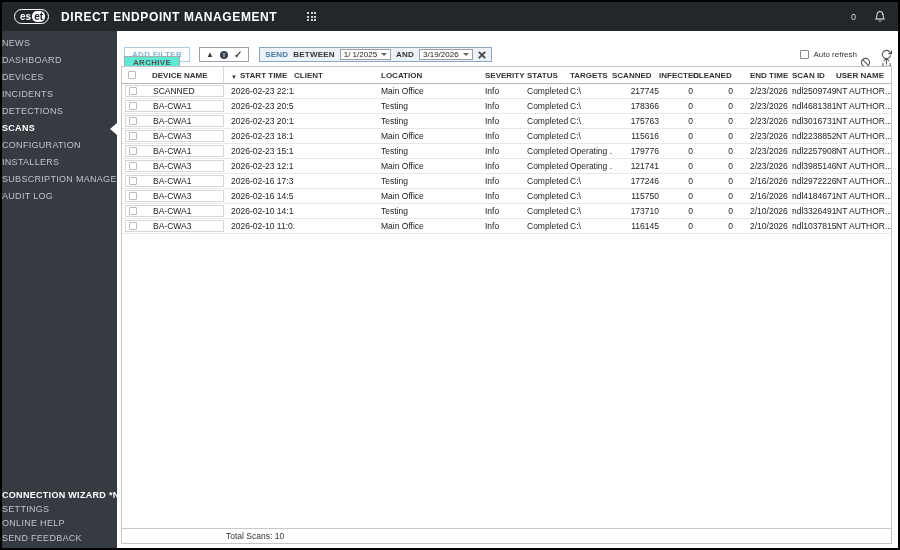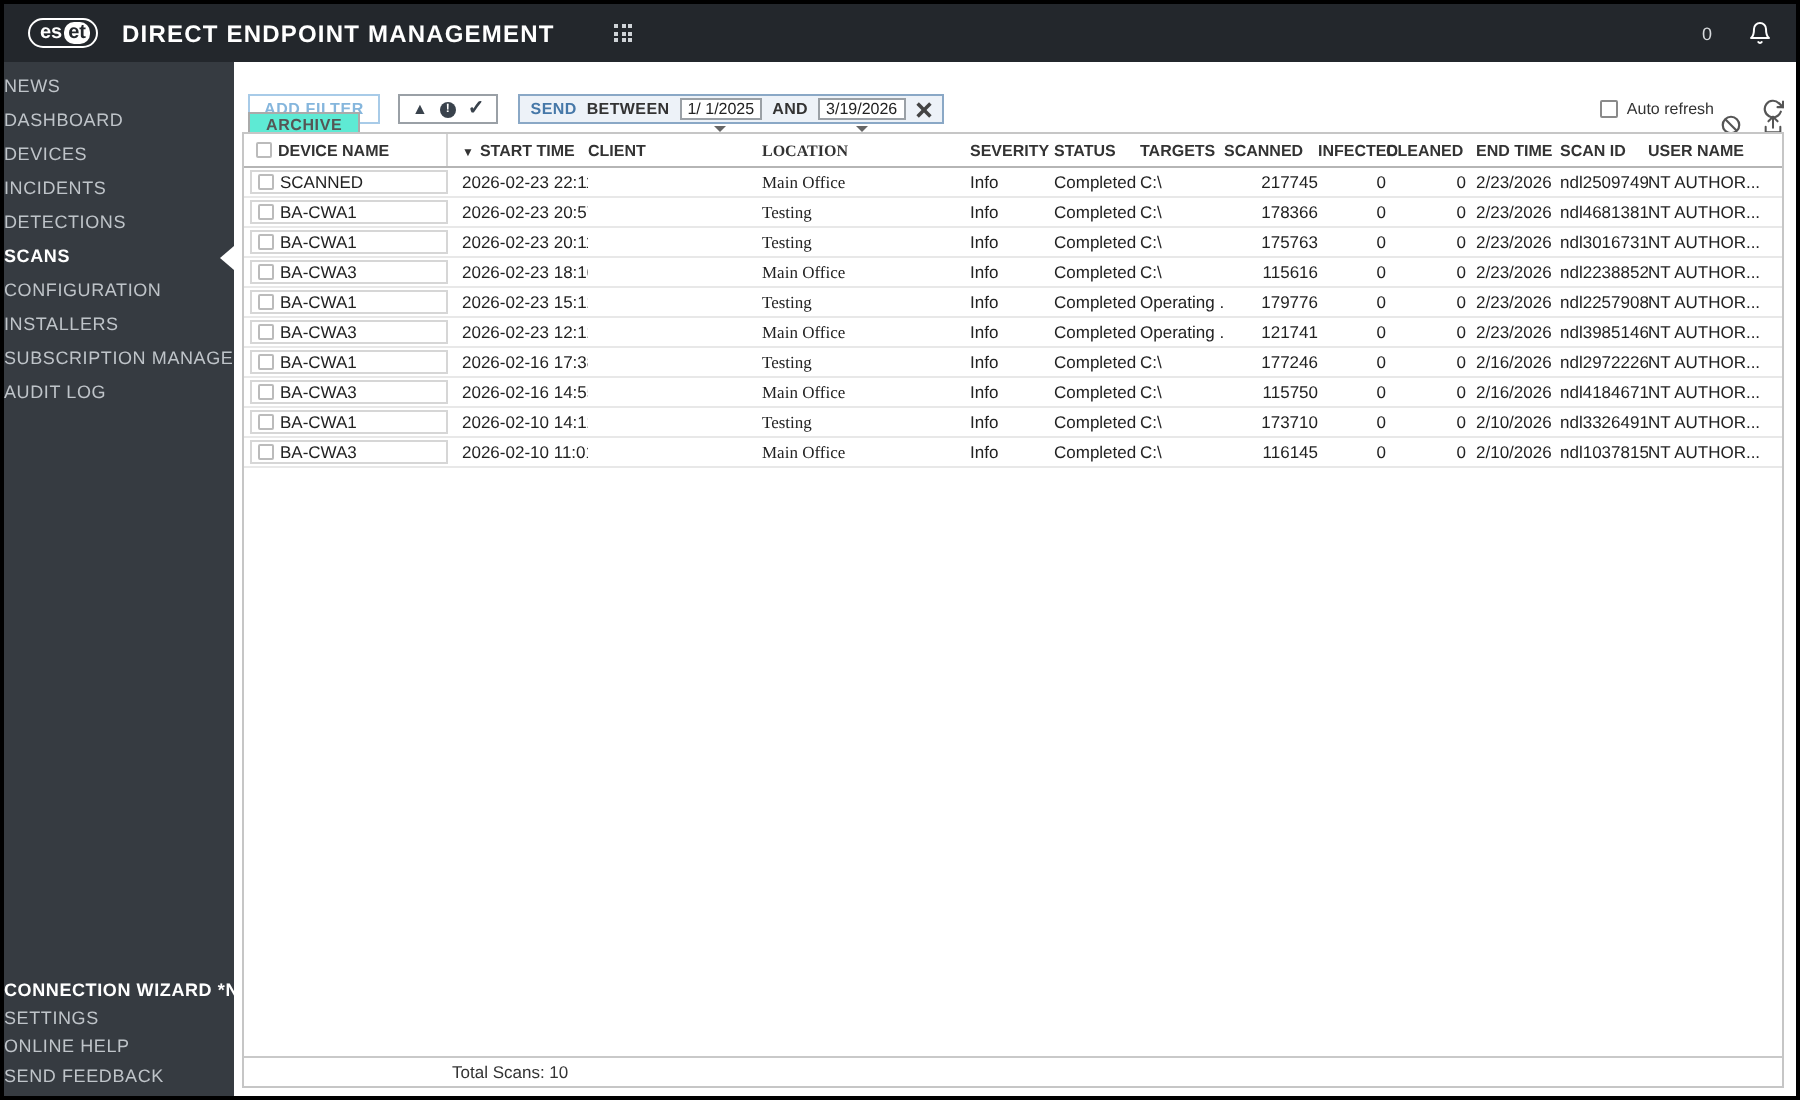--- a/index.html
+++ b/index.html
@@ -32,46 +32,46 @@
   
   .toolbar-row1 { position:absolute; left:7px; top:16px; right:6px; height:15px; display:flex; align-items:center; }
   .btn-add-filter { height:15px; padding:0 7px; background:#fff; border:1px solid #a8cbe8; color:#85b6dd; font-size:8px; font-weight:bold; letter-spacing:.3px; display:flex; align-items:center; cursor:pointer; }
   .sev-group { height:15px; margin-left:9px; border:1px solid #9aa0a6; display:flex; align-items:center; gap:6px; padding:0 6px; cursor:pointer; background:#fff; }
   .tri-icon { font-size:8px; color:#39424c; line-height:1; }
   .circ-icon { width:8px; height:8px; border-radius:50%; background:#39424c; color:#fff; font-size:6px; font-weight:bold; display:flex; align-items:center; justify-content:center; line-height:1; }
   .check-icon { font-size:10px; font-weight:bold; color:#39424c; line-height:1; }
   .date-group { height:15px; margin-left:10px; background:#edf2f8; border:1px solid #8aa8c6; display:flex; align-items:center; gap:5px; padding:0 5px; font-size:8px; }
   .date-field { color:#4678a8; font-weight:bold; letter-spacing:.2px; }
   .date-op { color:#333; font-weight:bold; letter-spacing:.2px; }
-  .date-select { height:11px; background:#fff; border:1px solid #9aa0a6; display:flex; align-items:center; gap:4px; padding:0 3px; font-size:8px; color:#222; cursor:pointer;flex-direction:column; }
+  .date-select { height:11px; background:#fff; border:1px solid #9aa0a6; display:flex; align-items:center; gap:4px; padding:0 3px; font-size:8px; color:#222; cursor:pointer; }
   .chev { width:0; height:0; border-left:3px solid transparent; border-right:3px solid transparent; border-top:3px solid #666; }
   .toolbar-right { margin-left:auto; display:flex; align-items:center; gap:24px; }
   .auto-refresh { display:flex; align-items:center; gap:4px; font-size:8px; color:#333; cursor:pointer; }
   .cbx { width:9px; height:9px; border:1px solid #8a8a8a; background:#fff; border-radius:1px; }
   .toolbar-row2 { position:absolute; left:7px; top:24px; right:6px; height:14px; display:flex; align-items:center; }
   .btn-archive { height:13px; padding:0 8px; background:#5eead4; border:1px solid #aaa; color:#555; font-size:8px; font-weight:bold; letter-spacing:.3px; display:flex; align-items:center; cursor:pointer; }
   .row2-right { margin-left:auto; display:flex; align-items:center; gap:10px; }
   .icon-btn { cursor:pointer; display:flex; align-items:center; }
 
   
   .table-box { position:absolute; left:4px; top:35px; right:6px; bottom:4px; border:1px solid #c6c6c6; background:#fff; display:flex; flex-direction:column; }
   .thead { display:flex; align-items:center; height:17px; border-bottom:1px solid #b5b5b5; padding-left:3px; font-size:8px; font-weight:bold; color:#333; }
   .trow { display:flex; align-items:center; height:15px; border-bottom:1px solid #e8e8e8; padding-left:3px; font-size:8.5px; color:#222; }
-  .c-devbox { width:99px; margin-right:7px; display:flex; align-items:center; gap:3px; padding-left:3px; align-self:stretch; }
+  .c-devbox { width:99px; margin-right:7px; display:flex; align-items:center; gap:16px; padding-left:3px; align-self:stretch; }
   .trow .c-devbox { border:1px solid #d6d6d6; margin-top:1px; margin-bottom:1px; }
   .thead .c-devbox { border-right:1px solid #d6d6d6; }
   .cbx-sm { width:8px; height:8px; border:1px solid #bbb; background:#fff; border-radius:1px; flex:none; }
   .c-start { width:63px; display:flex; align-items:flex-end; gap:3px; }
   .sort-arrow { font-size:6px; color:#333; }
   .c-client { width:87px; }
   .redact { width:70px; height:9px; background:#d9d9d9; }
-  .c-loc { width:104px;font-family:Liberation Serif, serif; } .c-sev { width:42px; } .c-status { width:43px; } .c-targets { width:42px; }
+  .c-loc { width:104px; } .c-sev { width:42px; } .c-status { width:43px; } .c-targets { width:42px; }
   .c-scanned { width:47px; text-align:right; } .c-infected { width:34px; text-align:right; } .c-cleaned { width:40px; text-align:right; }
   .thead .c-scanned, .thead .c-infected, .thead .c-cleaned { text-align:left; }
-  .c-end { width:47px; padding-left:5px; } .c-scanid { width:44px; } .c-user { flex:1; overflow:hidden; white-space:nowrap; }
+  .c-end { width:47px; padding-left:5px;margin-left:12px; } .c-scanid { width:44px; } .c-user { flex:1; overflow:hidden; white-space:nowrap; }
   .tbody { flex:1; overflow:hidden; }
   .tfoot { height:15px; border-top:1px solid #c9c9c9; display:flex; align-items:center; font-size:8.5px; color:#333; padding-left:104px; }
   .ell { white-space:nowrap; overflow:hidden; }
 </style>
 </head>
 <body>
 
 <div class="app">
 
   <div class="topbar">

